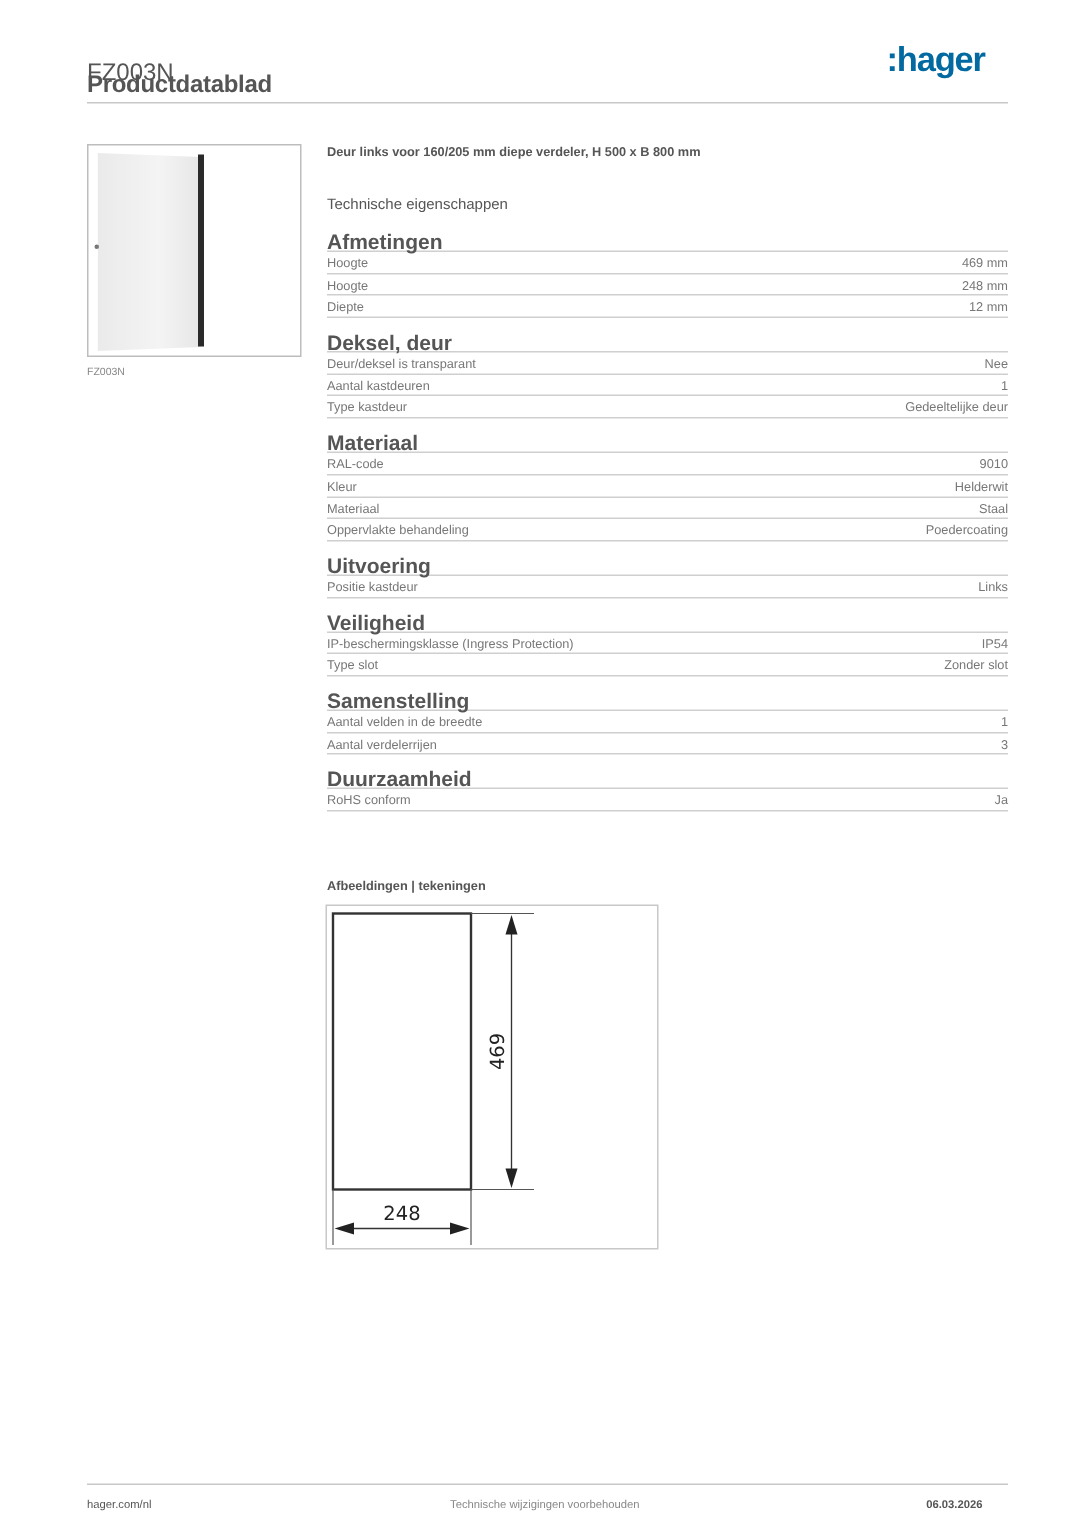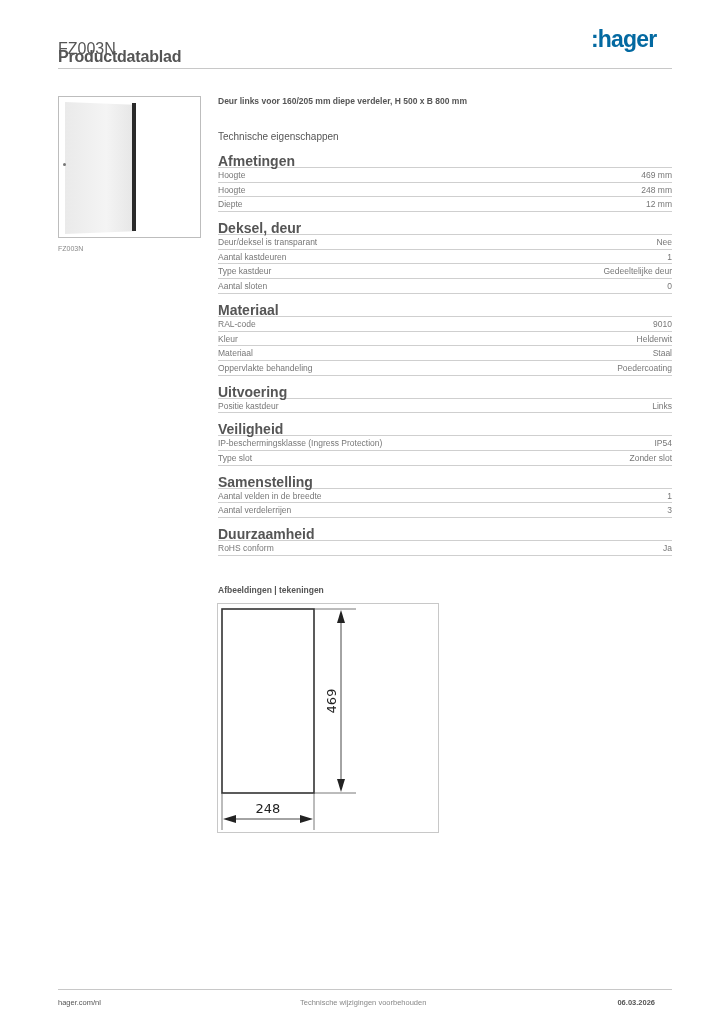--- a/index.html
+++ b/index.html
@@ -75,24 +75,20 @@
         <span class="v">Nee</span>
       </div>
       <div class="row">
         <span class="k">Aantal kastdeuren</span>
         <span class="v">1</span>
       </div>
       <div class="row">
         <span class="k">Type kastdeur</span>
         <span class="v">Gedeeltelijke deur</span>
       </div>
-      <div class="row">
-        <span class="k">Aantal sloten</span>
-        <span class="v">0</span>
-      </div>
     </div>
     <div class="grp">
       <div class="grp-title">Materiaal</div>
       <div class="row">
         <span class="k">RAL-code</span>
         <span class="v">9010</span>
       </div>
       <div class="row">
         <span class="k">Kleur</span>
         <span class="v">Helderwit</span>

